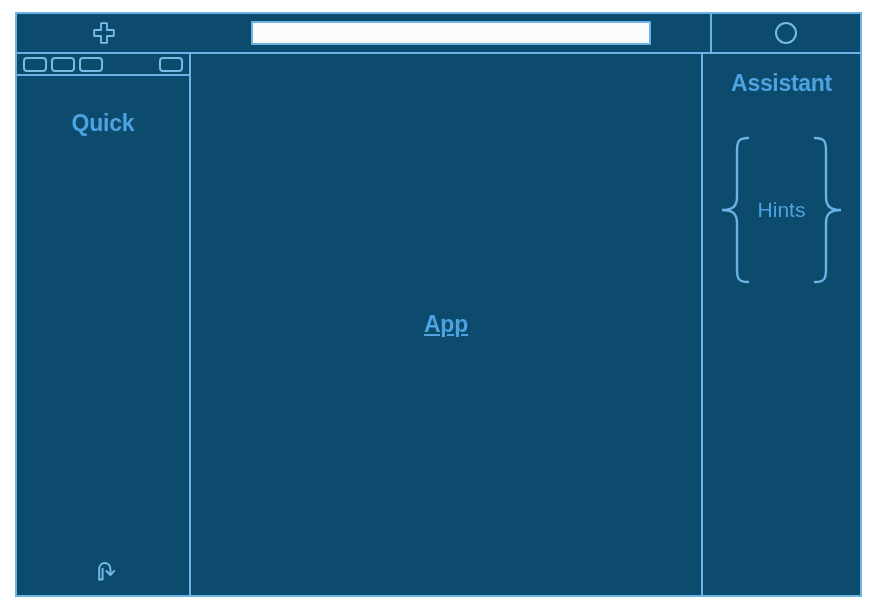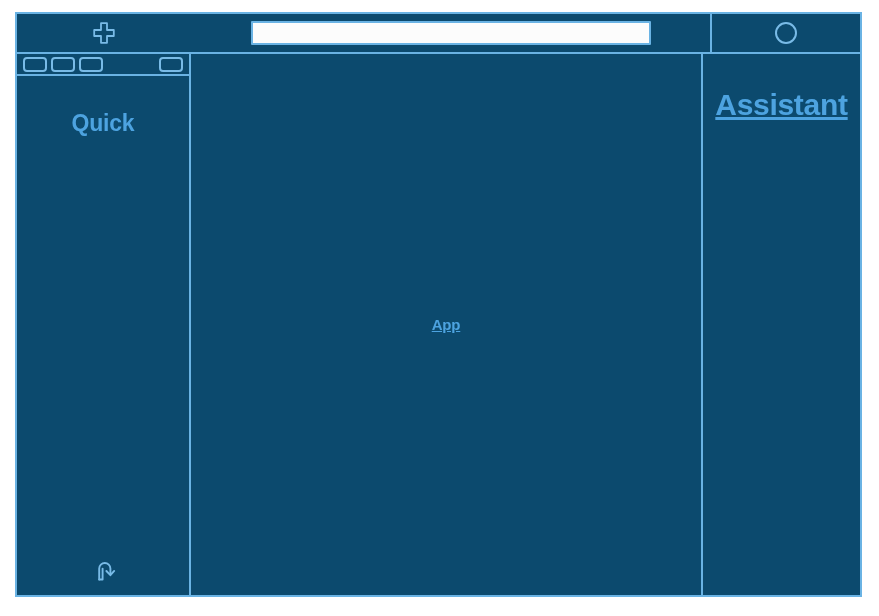--- a/index.html
+++ b/index.html
@@ -161,44 +161,43 @@
   .app-pane {
     flex: 1;
     min-width: 0;
     box-sizing: border-box;
     border-right: 2px solid #6ab3e4;
     display: flex;
     align-items: center;
     justify-content: center;
   }
   .app-label {
-    font-size: 15px;
+    font-size: 23px;
     font-weight: bold;
     color: #4da3e0;
     letter-spacing: -0.2px;
     text-decoration: underline;
   }
 
   
   .assistant-pane {
     width: 157px;
     flex: 0 0 157px;
     box-sizing: border-box;
     display: flex;
     flex-direction: column;
     align-items: center;
   }
   .assistant-title {
-    margin-top: 34px;
-    font-size: 30px;
+    margin-top: 16px;
+    font-size: 23px;
     font-weight: bold;
     color: #4da3e0;
     letter-spacing: -0.3px;
     white-space: nowrap;
-    text-decoration: underline;
   }
   .hints-block {
     margin-top: 38px;
     display: flex;
     align-items: center;
     justify-content: center;
     height: 150px;
   }
   .brace-svg { display: block; }
   .hints-label {
@@ -258,17 +257,28 @@
 
     </div>
 
     <div class="app-pane">
       <div class="app-label">App</div>
     </div>
 
     <div class="assistant-pane">
       <div class="assistant-title">Assistant</div>
 
+      <div class="hints-block">
+        <svg class="brace-svg" width="34" height="150" viewBox="0 0 34 150">
+          <path d="M30 3 C20 3 19 7 19 16 V62 C19 71 15 75 4 75 C15 75 19 79 19 88 V134 C19 143 20 147 30 147" fill="none" stroke="#6ab3e4" stroke-width="2.4" stroke-linecap="round"></path>
+        </svg>
+
+        <div class="hints-label">Hints</div>
+
+        <svg class="brace-svg" width="34" height="150" viewBox="0 0 34 150">
+          <path d="M4 3 C14 3 15 7 15 16 V62 C15 71 19 75 30 75 C19 75 15 79 15 88 V134 C15 143 14 147 4 147" fill="none" stroke="#6ab3e4" stroke-width="2.4" stroke-linecap="round"></path>
+        </svg>
+      </div>
     </div>
 
   </div>
 
 </div>
 
 </body></html>

